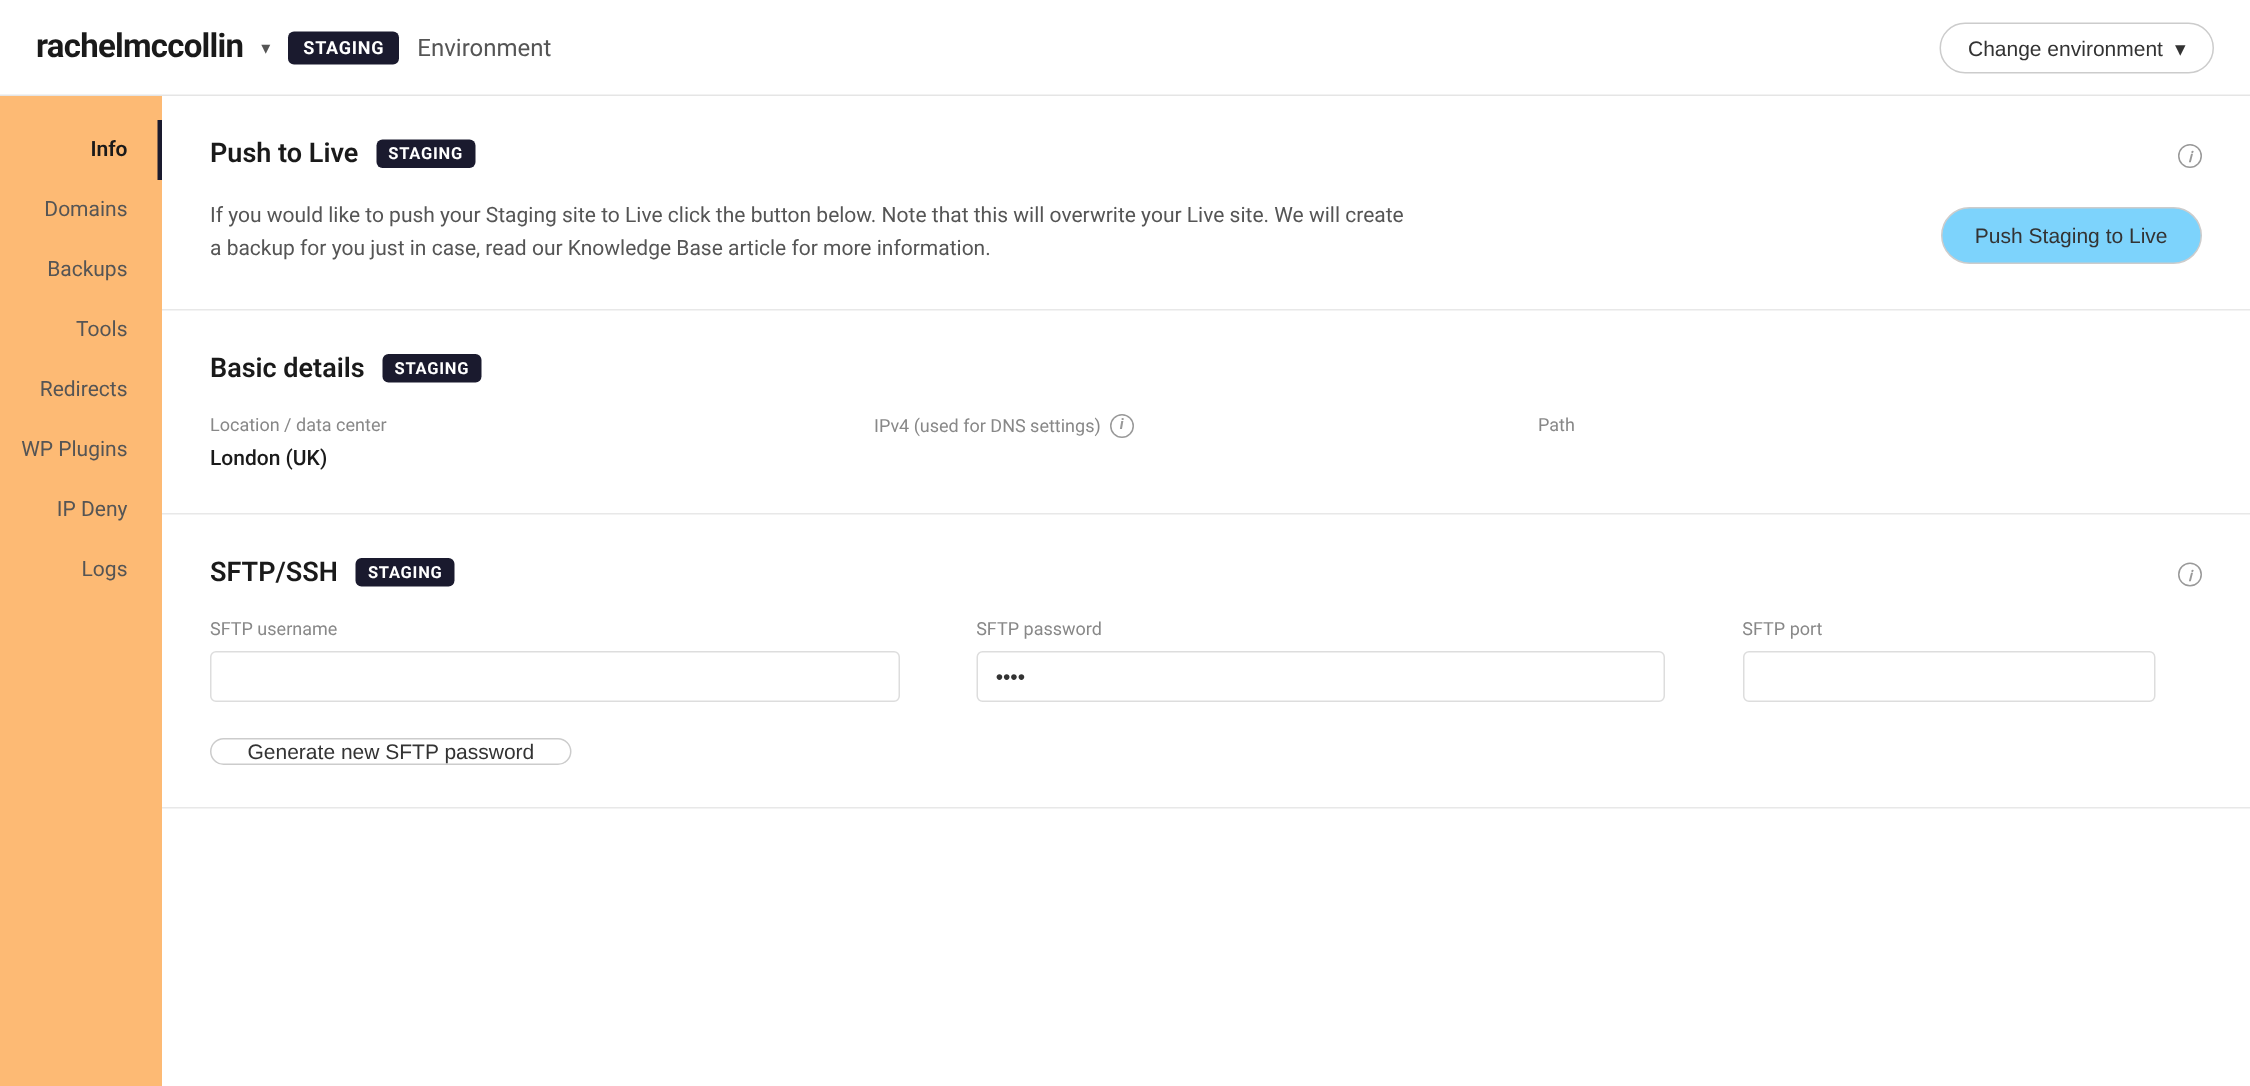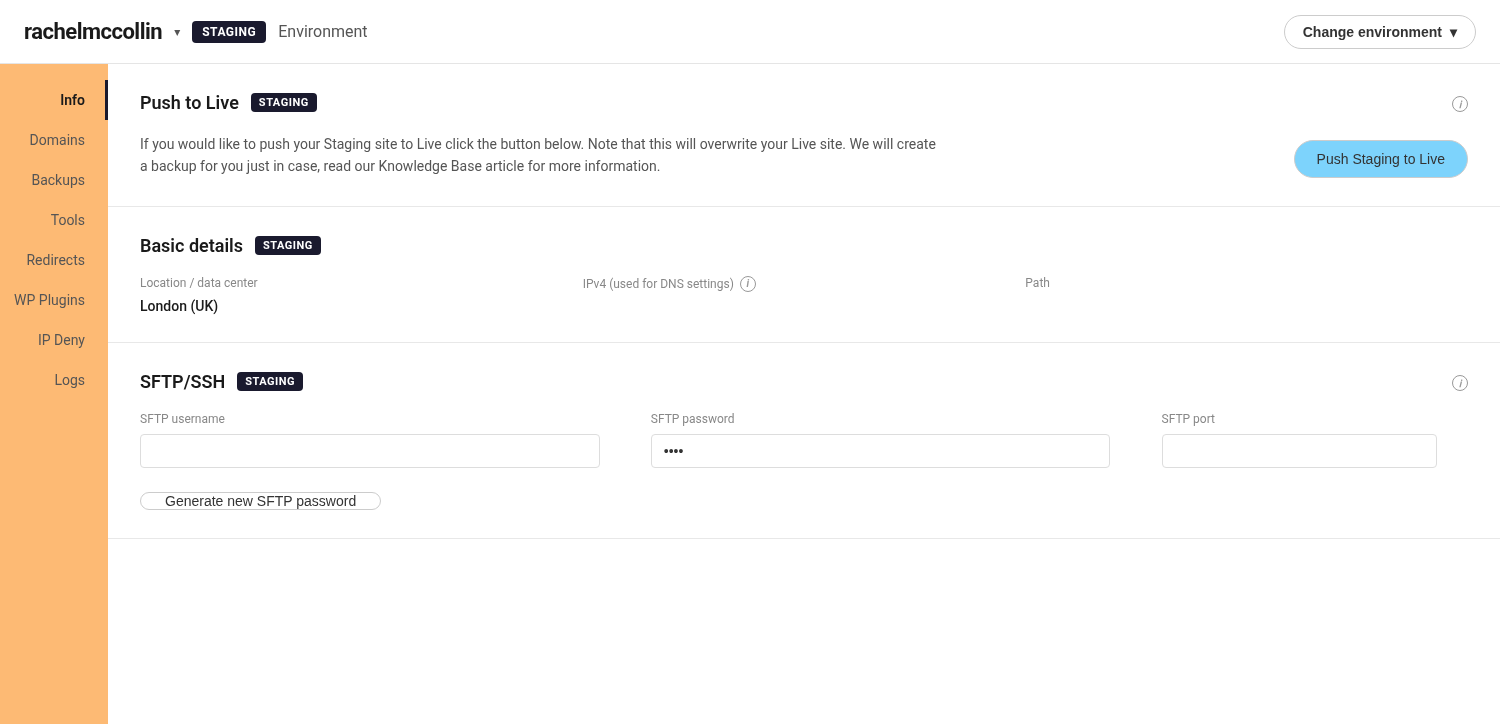--- a/index.html
+++ b/index.html
@@ -54,21 +54,21 @@
       display: flex;
       align-items: center;
       gap: 8px;
       border: 1.5px solid #ccc;
       background: #fff;
       padding: 8px 18px;
       border-radius: 24px;
       font-size: 14px;
       cursor: pointer;
       color: #333;
-      font-weight: 700;
+      font-weight: 400;
     }
 
     
     .layout {
       display: flex;
       min-height: calc(100vh - 64px);
     }
 
     
     .sidebar {
@@ -135,21 +135,21 @@
       right: 32px;
       top: 32px;
       color: #999;
       font-size: 18px;
       cursor: pointer;
     }
 
     
     .push-section {
       display: flex;
-      align-items: flex-end;
+      align-items: center;
       justify-content: space-between;
     }
     .push-text {
       max-width: 800px;
       font-size: 14px;
       color: #555;
       line-height: 1.6;
     }
     .push-btn {
       border: 1.5px solid #ccc;

